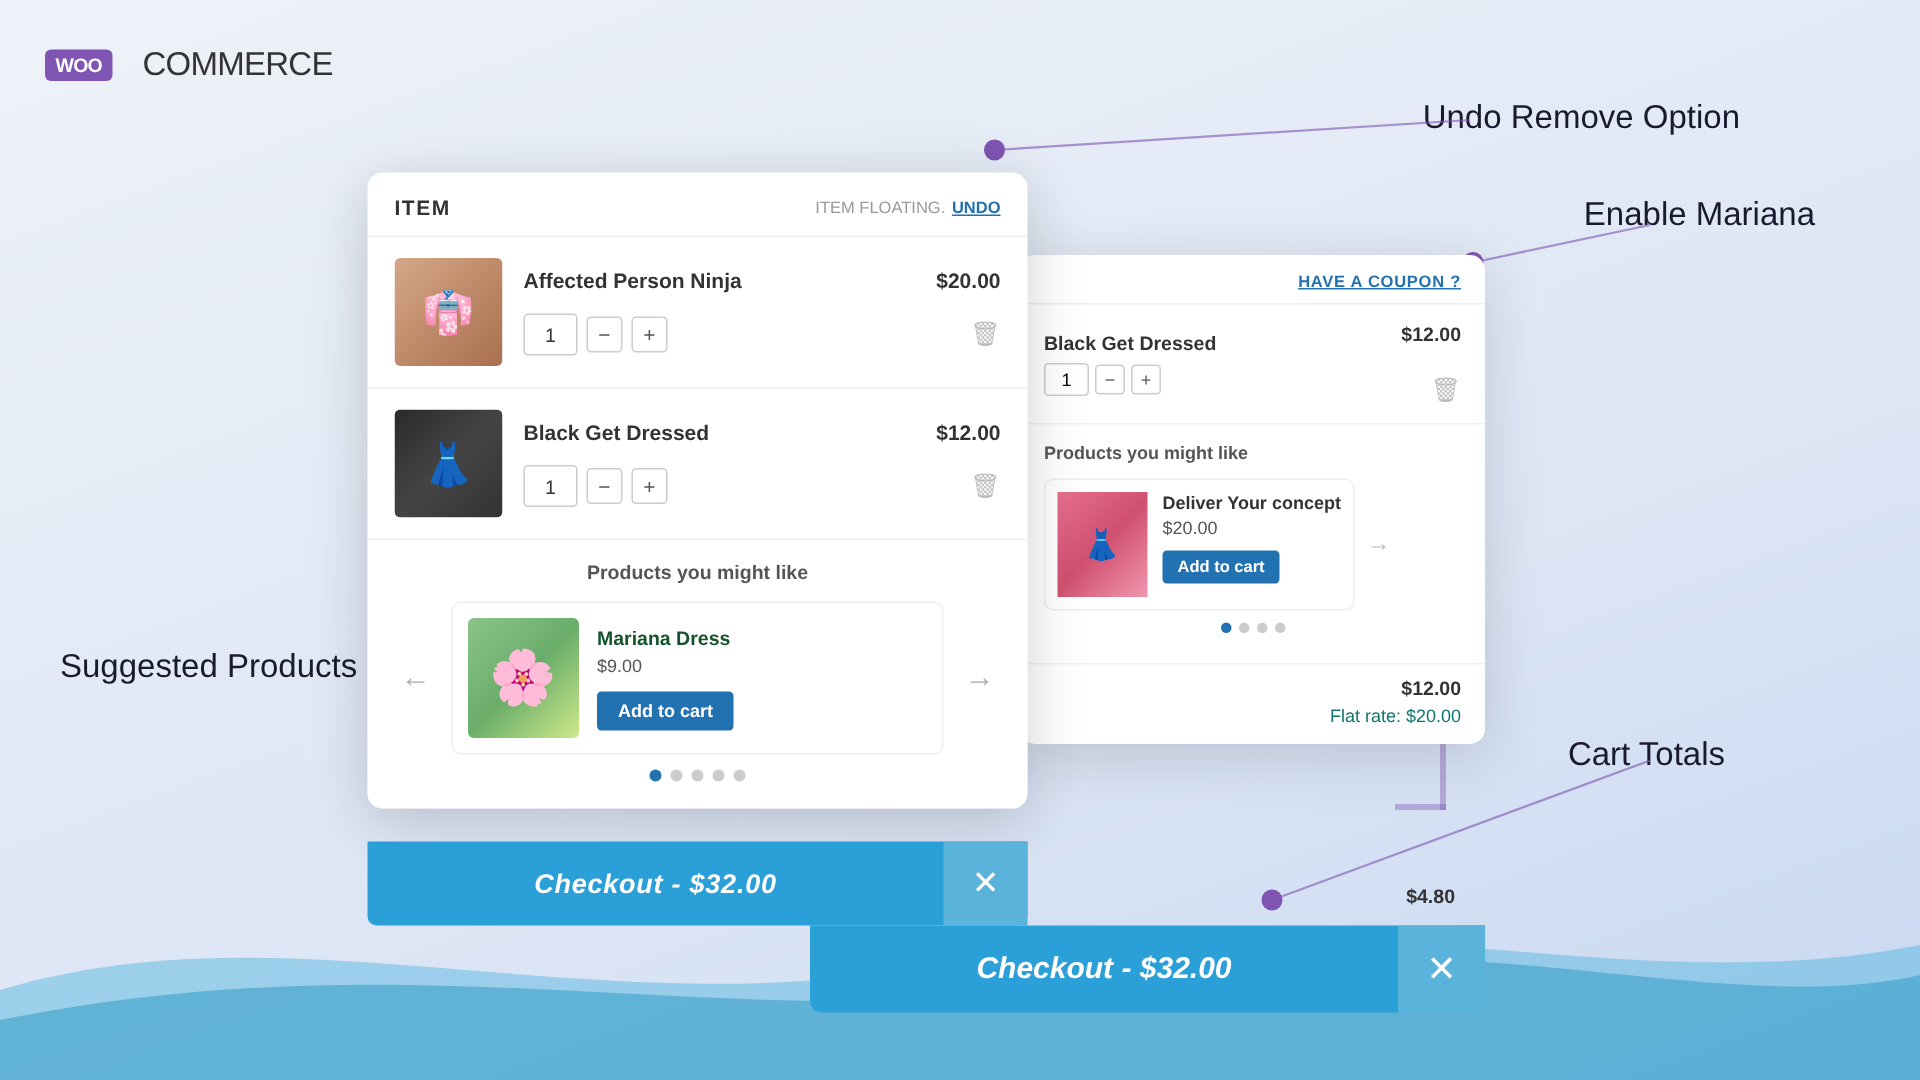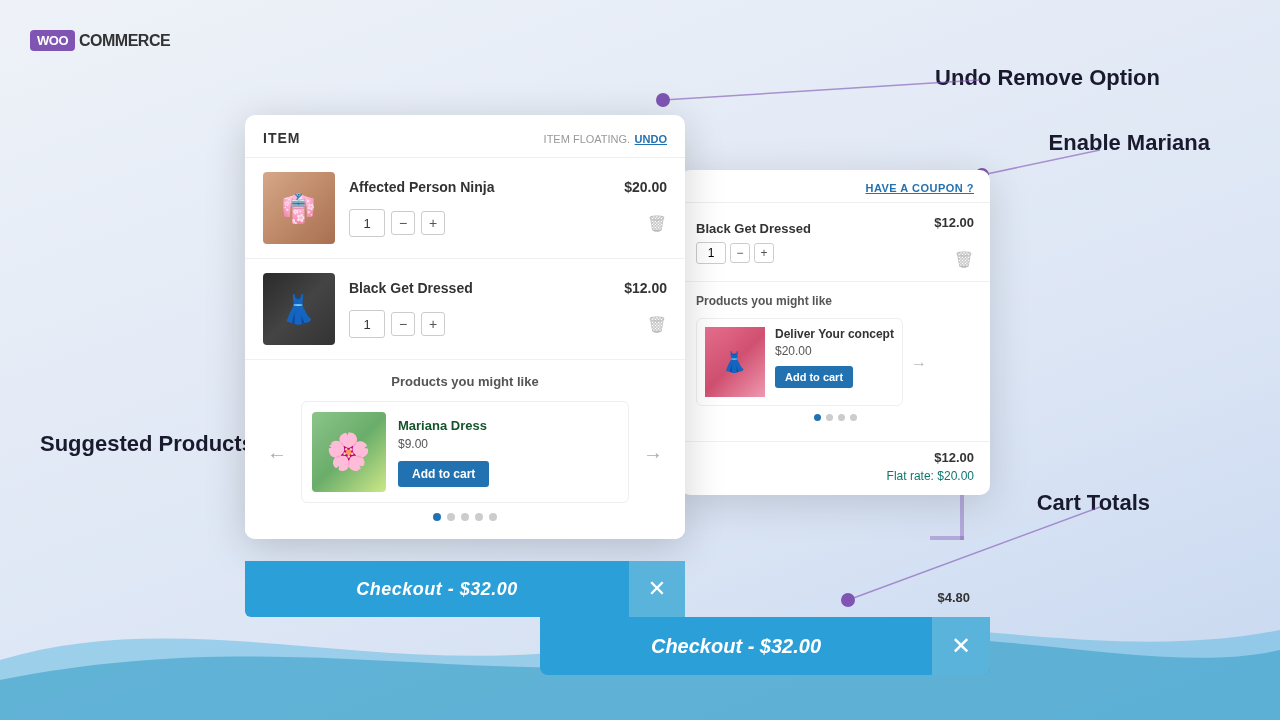--- a/index.html
+++ b/index.html
@@ -14,53 +14,53 @@
 
     
     .logo-area {
       position: absolute;
       top: 30px;
       left: 30px;
     }
     .logo-woo {
       display: flex;
       align-items: center;
-      gap: 4px;
+      gap: 20px;
     }
     .woo-badge {
       background: #7f54b3;
       color: white;
       font-size: 13px;
       font-weight: 800;
       padding: 3px 7px;
       border-radius: 4px;
       letter-spacing: -0.5px;
     }
     .woo-commerce-text {
-      font-size: 16px;
-      font-weight: 700;
+      font-size: 22px;
+      font-weight: 400;
       color: #333;
       letter-spacing: -0.5px;
     }
     .floating-cart-text {
       font-size: 20px;
       font-weight: 700;
       color: #222;
       letter-spacing: 1px;
       margin-top: 2px;
       display: flex;
       align-items: center;
       gap: 6px;
     }
 
     
     .feature-label {
       position: absolute;
       font-size: 22px;
-      font-weight: 700;
+      font-weight: 400;
       color: #1a1a2e;
     }
     .label-undo { top: 65px; right: 120px; }
     .label-coupons { top: 130px; right: 70px; }
     .label-suggested { top: 430px; left: 40px; line-height: 1.3; }
     .label-totals { top: 490px; right: 130px; }
 
     
     .cart-panel-front {
       position: absolute;

